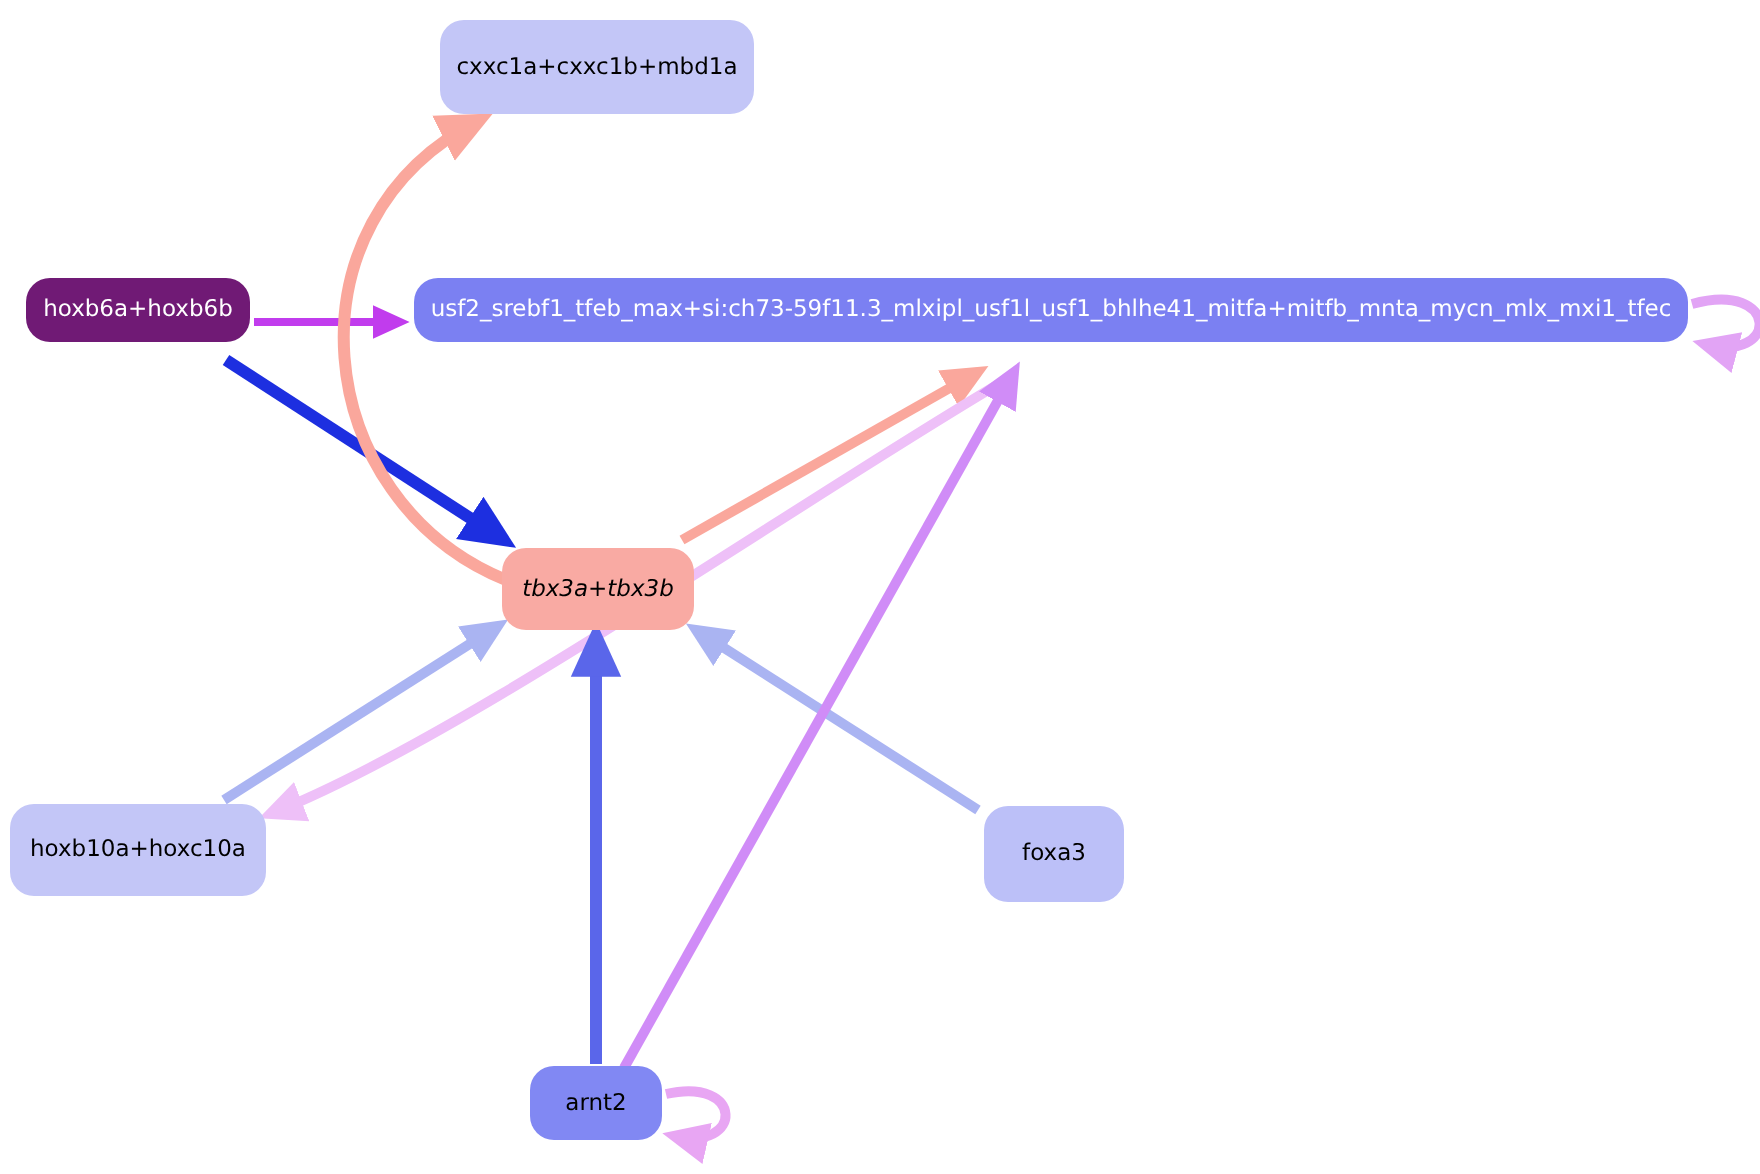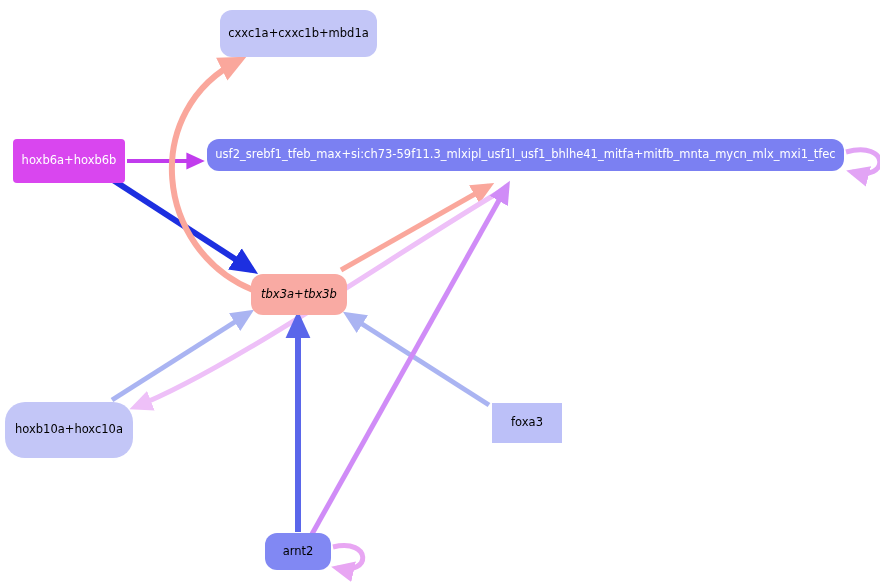--- a/index.html
+++ b/index.html
@@ -93,33 +93,33 @@
         <path d="M 312 534 L 507 186" stroke="#d08cf7" stroke-width="5" fill="none" stroke-linecap="butt" marker-end="url(#ah-violet)"></path>
         <path d="M 846 152 C 890 140 890 182 852 172" stroke="#e2a4f5" stroke-width="5" fill="none" stroke-linecap="butt" marker-end="url(#ah-selfviolet)"></path>
         <path d="M 333 547 C 372 538 372 576 337 568" stroke="#e8a6f3" stroke-width="5" fill="none" stroke-linecap="butt" marker-end="url(#ah-selfpink)"></path>
       </g>
   </svg>
 
   <div id="nodes-group">
       <div class="node" style="left: 220px; top: 10px; width: 157px; height: 47px; background: rgb(195, 198, 247); color: rgb(0, 0, 0); font-size: 11.5px; border-radius: 12px;">
         <span class="node-label">cxxc1a+cxxc1b+mbd1a</span>
       </div>
-      <div class="node" style="left: 13px; top: 139px; width: 112px; height: 44px; background: #d946ef; color: rgb(255, 255, 255); font-size: 11.5px; border-radius: 4px;">
+      <div class="node" style="left: 13px; top: 139px; width: 112px; height: 32px; background: #701a75; color: rgb(255, 255, 255); font-size: 11.5px; border-radius: 12px;">
         <span class="node-label">hoxb6a+hoxb6b</span>
       </div>
       <div class="node" style="left: 207px; top: 139px; width: 637px; height: 32px; background: rgb(123, 128, 242); color: rgb(255, 255, 255); font-size: 11.5px; border-radius: 12px;">
         <span class="node-label">usf2_srebf1_tfeb_max+si:ch73-59f11.3_mlxipl_usf1l_usf1_bhlhe41_mitfa+mitfb_mnta_mycn_mlx_mxi1_tfec</span>
       </div>
       <div class="node" style="left: 251px; top: 274px; width: 96px; height: 41px; background: rgb(249, 170, 163); color: rgb(0, 0, 0); font-size: 11.5px; border-radius: 12px; font-style: italic;">
         <span class="node-label">tbx3a+tbx3b</span>
       </div>
-      <div class="node" style="left: 5px; top: 402px; width: 128px; height: 56px; background: rgb(195, 198, 247); color: rgb(0, 0, 0); font-size: 11.5px; border-radius: 20px;">
+      <div class="node" style="left: 5px; top: 402px; width: 128px; height: 46px; background: rgb(195, 198, 247); color: rgb(0, 0, 0); font-size: 11.5px; border-radius: 12px;">
         <span class="node-label">hoxb10a+hoxc10a</span>
       </div>
-      <div class="node" style="left: 492px; top: 403px; width: 70px; height: 40px; background: rgb(188, 192, 248); color: rgb(0, 0, 0); font-size: 11.5px; border-radius: 0;">
+      <div class="node" style="left: 492px; top: 403px; width: 70px; height: 48px; background: rgb(188, 192, 248); color: rgb(0, 0, 0); font-size: 11.5px; border-radius: 12px;">
         <span class="node-label">foxa3</span>
       </div>
       <div class="node" style="left: 265px; top: 533px; width: 66px; height: 37px; background: rgb(129, 136, 243); color: rgb(0, 0, 0); font-size: 11.5px; border-radius: 12px;">
         <span class="node-label">arnt2</span>
       </div>
     </div>
 
 </div>
 
 </body></html>

